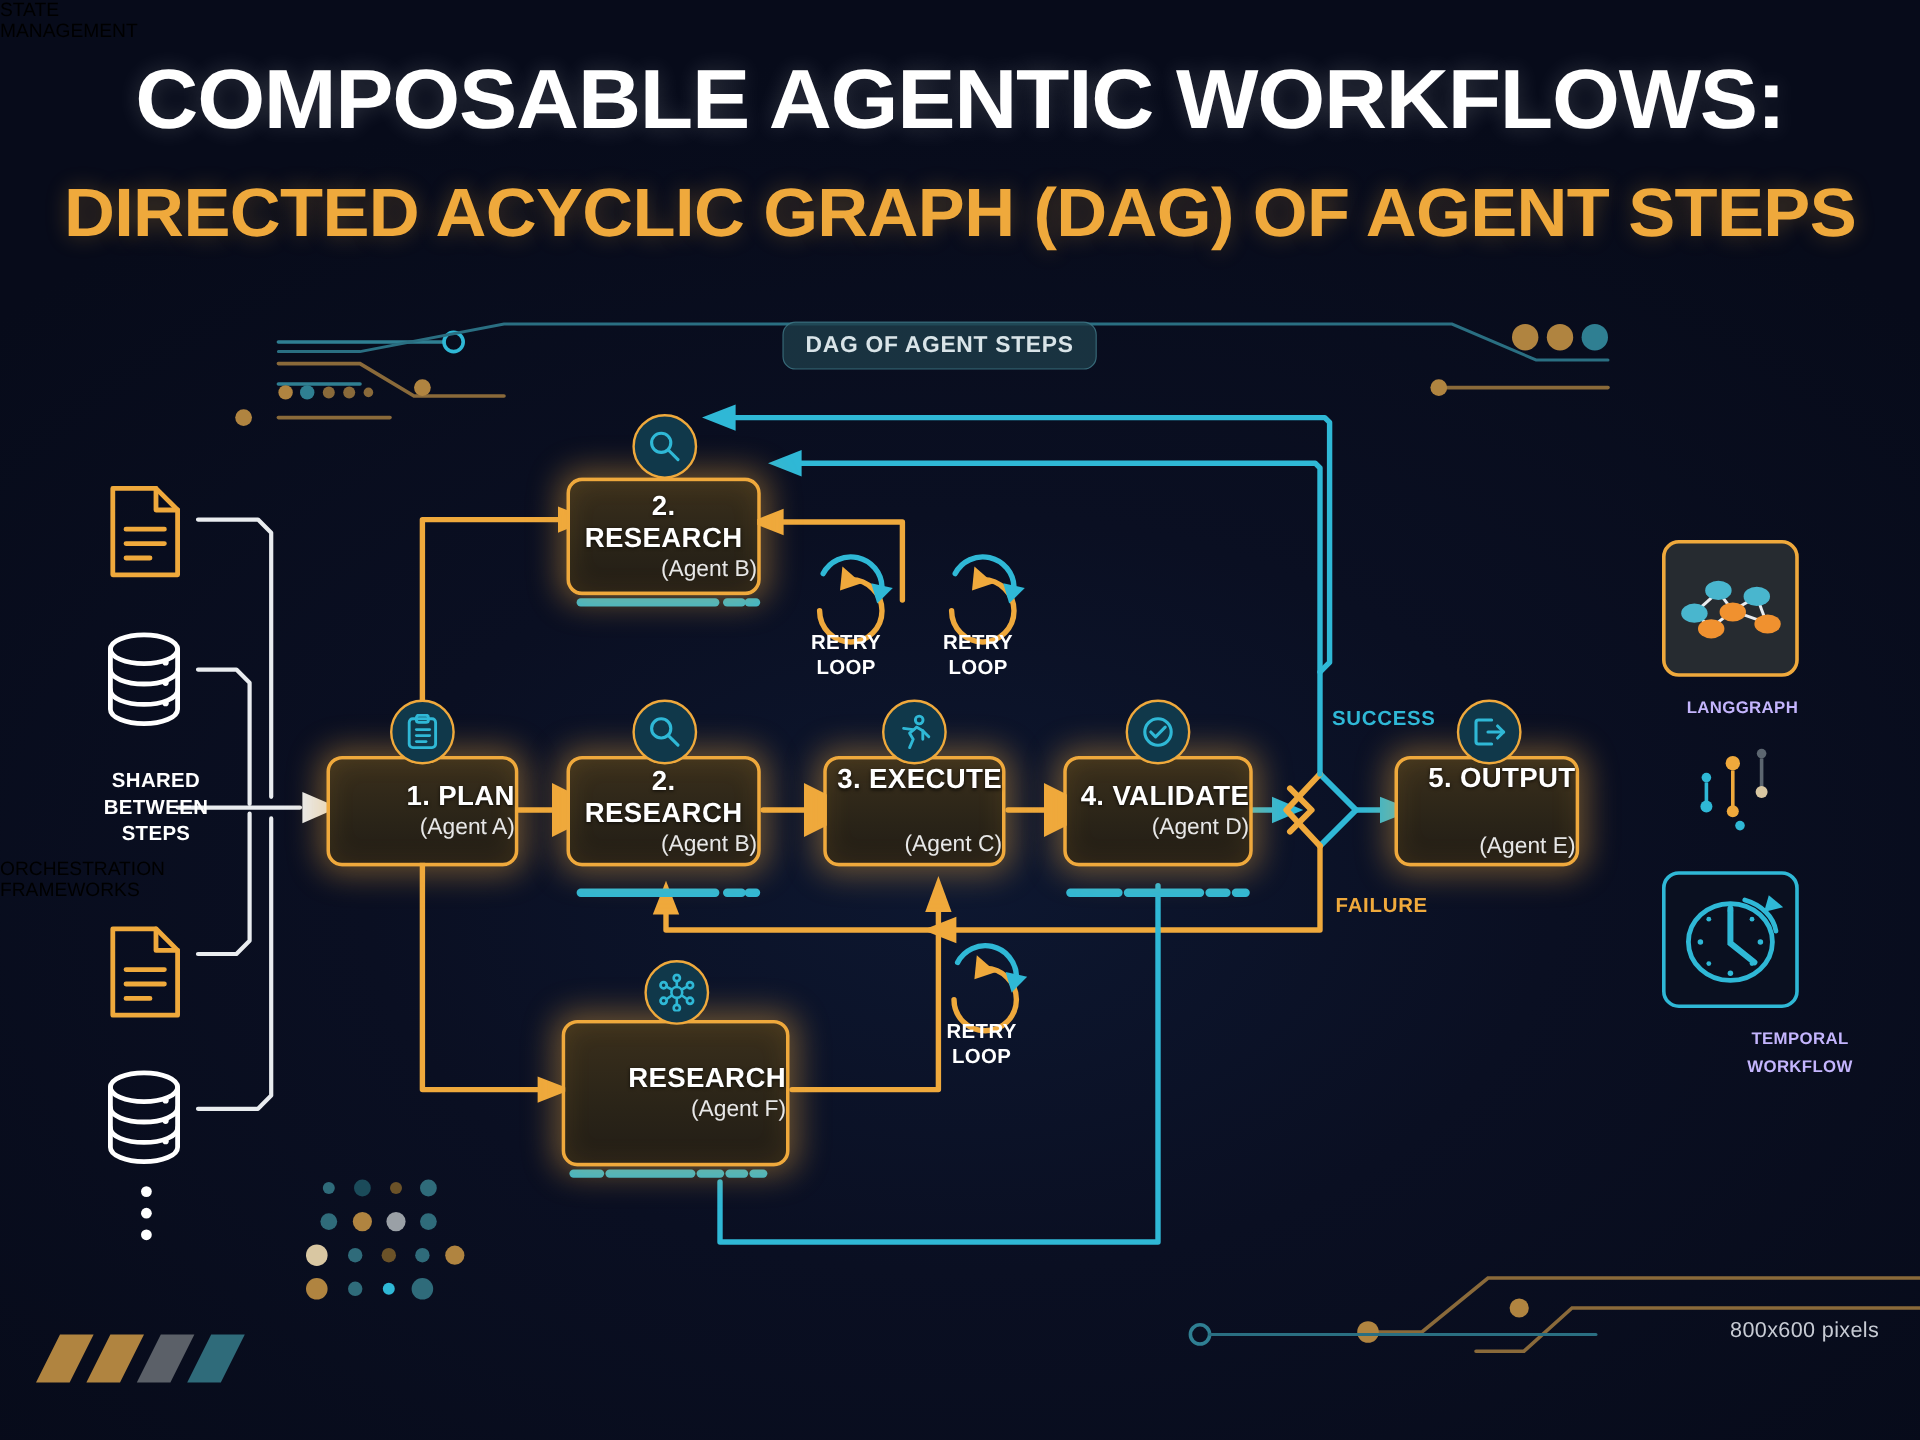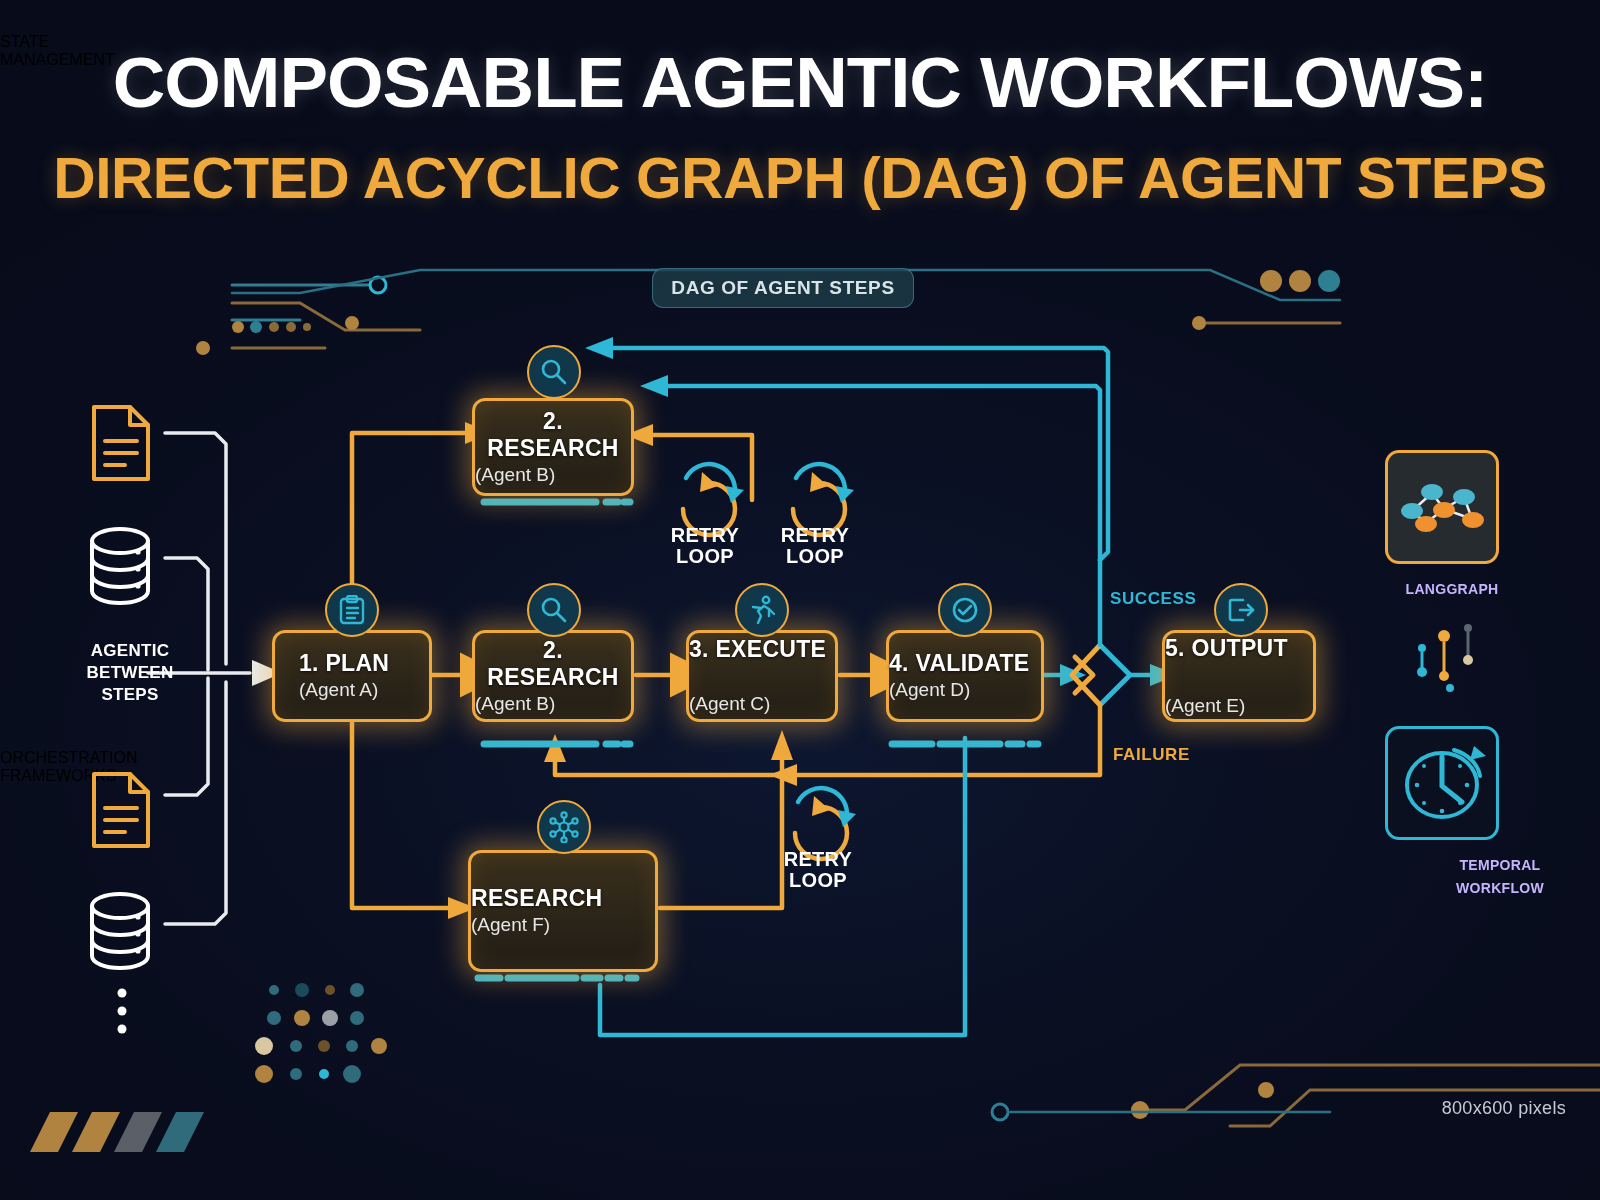--- a/index.html
+++ b/index.html
@@ -20,21 +20,21 @@
     letter-spacing:-1px; transform:scaleX(1.04); transform-origin:center;
     text-shadow:0 0 18px rgba(255,255,255,.18);
     font-family:"Liberation Sans", sans-serif; font-stretch:condensed;
   }
   #title-sub {
     position:absolute; top:148px; left:0; width:1600px; text-align:center;
     font-size:57px; line-height:60px; font-weight:bold; color:#efa93c;
     letter-spacing:-0.5px; transform:scaleX(1.03); transform-origin:center;
     text-shadow:0 0 18px rgba(239,169,60,.3);
   }
-  #state-head { left:30px; top:284px; width:200px;margin-top:33px; }
+  #state-head { left:30px; top:284px; width:200px; }
   #orch-head  { left:1350px; top:284px; width:210px; }
   #state-panel { left:43px; top:358px; width:173px; height:680px; }
   #orch-panel  { left:1358px; top:358px; width:188px; height:680px; }
 
   .shared-label {
     position:absolute; left:46px; top:640px; width:168px; text-align:center;
     color:#ffffff; font-weight:bold; font-size:17px; line-height:22px;
     letter-spacing:.3px;
   }
 
@@ -62,38 +62,38 @@
     display:flex; align-items:center; justify-content:center;
     color:#d9e4e8; font-weight:bold; font-size:19px; letter-spacing:.6px;
   }
 
   
   .node {
     position:absolute; border-radius:13px;
     border:3px solid #efa93c;
     background:linear-gradient(180deg,#3a2f1c 0%,#2a2418 60%,#221d16 100%);
     box-shadow:0 0 26px 7px rgba(239,169,60,.40), inset 0 0 22px rgba(239,169,60,.12);
-    display:flex; flex-direction:column; align-items:flex-start; justify-content:center;
+    display:flex; flex-direction:column; align-items:flex-end; justify-content:center;
     text-align:center;
   }
   .node .t1 {
     color:#fff; font-weight:bold; font-size:23px; line-height:27px; letter-spacing:.3px;
     text-shadow:0 1px 3px rgba(0,0,0,.75);
   }
   .node .t2 { color:#e7e7e7; font-size:19px; line-height:24px; margin-top:1px; }
 
   .nodeicon {
     position:absolute; width:54px; height:54px; border-radius:50%;
     background:#10384a; border:2.5px solid #efa93c;
     display:flex; align-items:center; justify-content:center; z-index:6;
   }
 
   .looplabel {
     position:absolute; text-align:center; color:#fff; font-weight:bold;
-    font-size:20px; line-height:21px; letter-spacing:.3px;
+    font-size:17px; line-height:21px; letter-spacing:.3px;
   }
   .branchlabel {
     position:absolute; font-weight:bold; font-size:17px; letter-spacing:.6px;
   }
   #lbl-success { left:1110px; top:589px; color:#2fb8d6; }
   #lbl-failure { left:1113px; top:745px; color:#efa93c; }
 
   #footer-note {
     position:absolute; right:34px; top:1098px;
     color:#c7cbd4; font-size:18px; letter-spacing:.3px;
@@ -226,21 +226,21 @@
       <path d="M165,433 L215,433 L226,444 L226,664"></path>
       <path d="M165,558 L197,558 L208,569 L208,670"></path>
       <path d="M165,795 L197,795 L208,784 L208,678"></path>
       <path d="M165,924 L215,924 L226,913 L226,682"></path>
       <path d="M148,673 L250,673"></path>
     </g>
     <polygon points="252,660 282,673 252,686" fill="#e9ecef"></polygon>
   </svg>
 
   <div class="shared-label">
-    <div>AGENTIC</div>
+    <div>SHARED</div>
     <div>BETWEEN</div>
     <div>STEPS</div>
   </div>
 
   <div id="orch-head">
     <div>ORCHESTRATION</div>
     <div>FRAMEWORKS</div>
   </div>
   <div id="orch-panel"></div>
 

